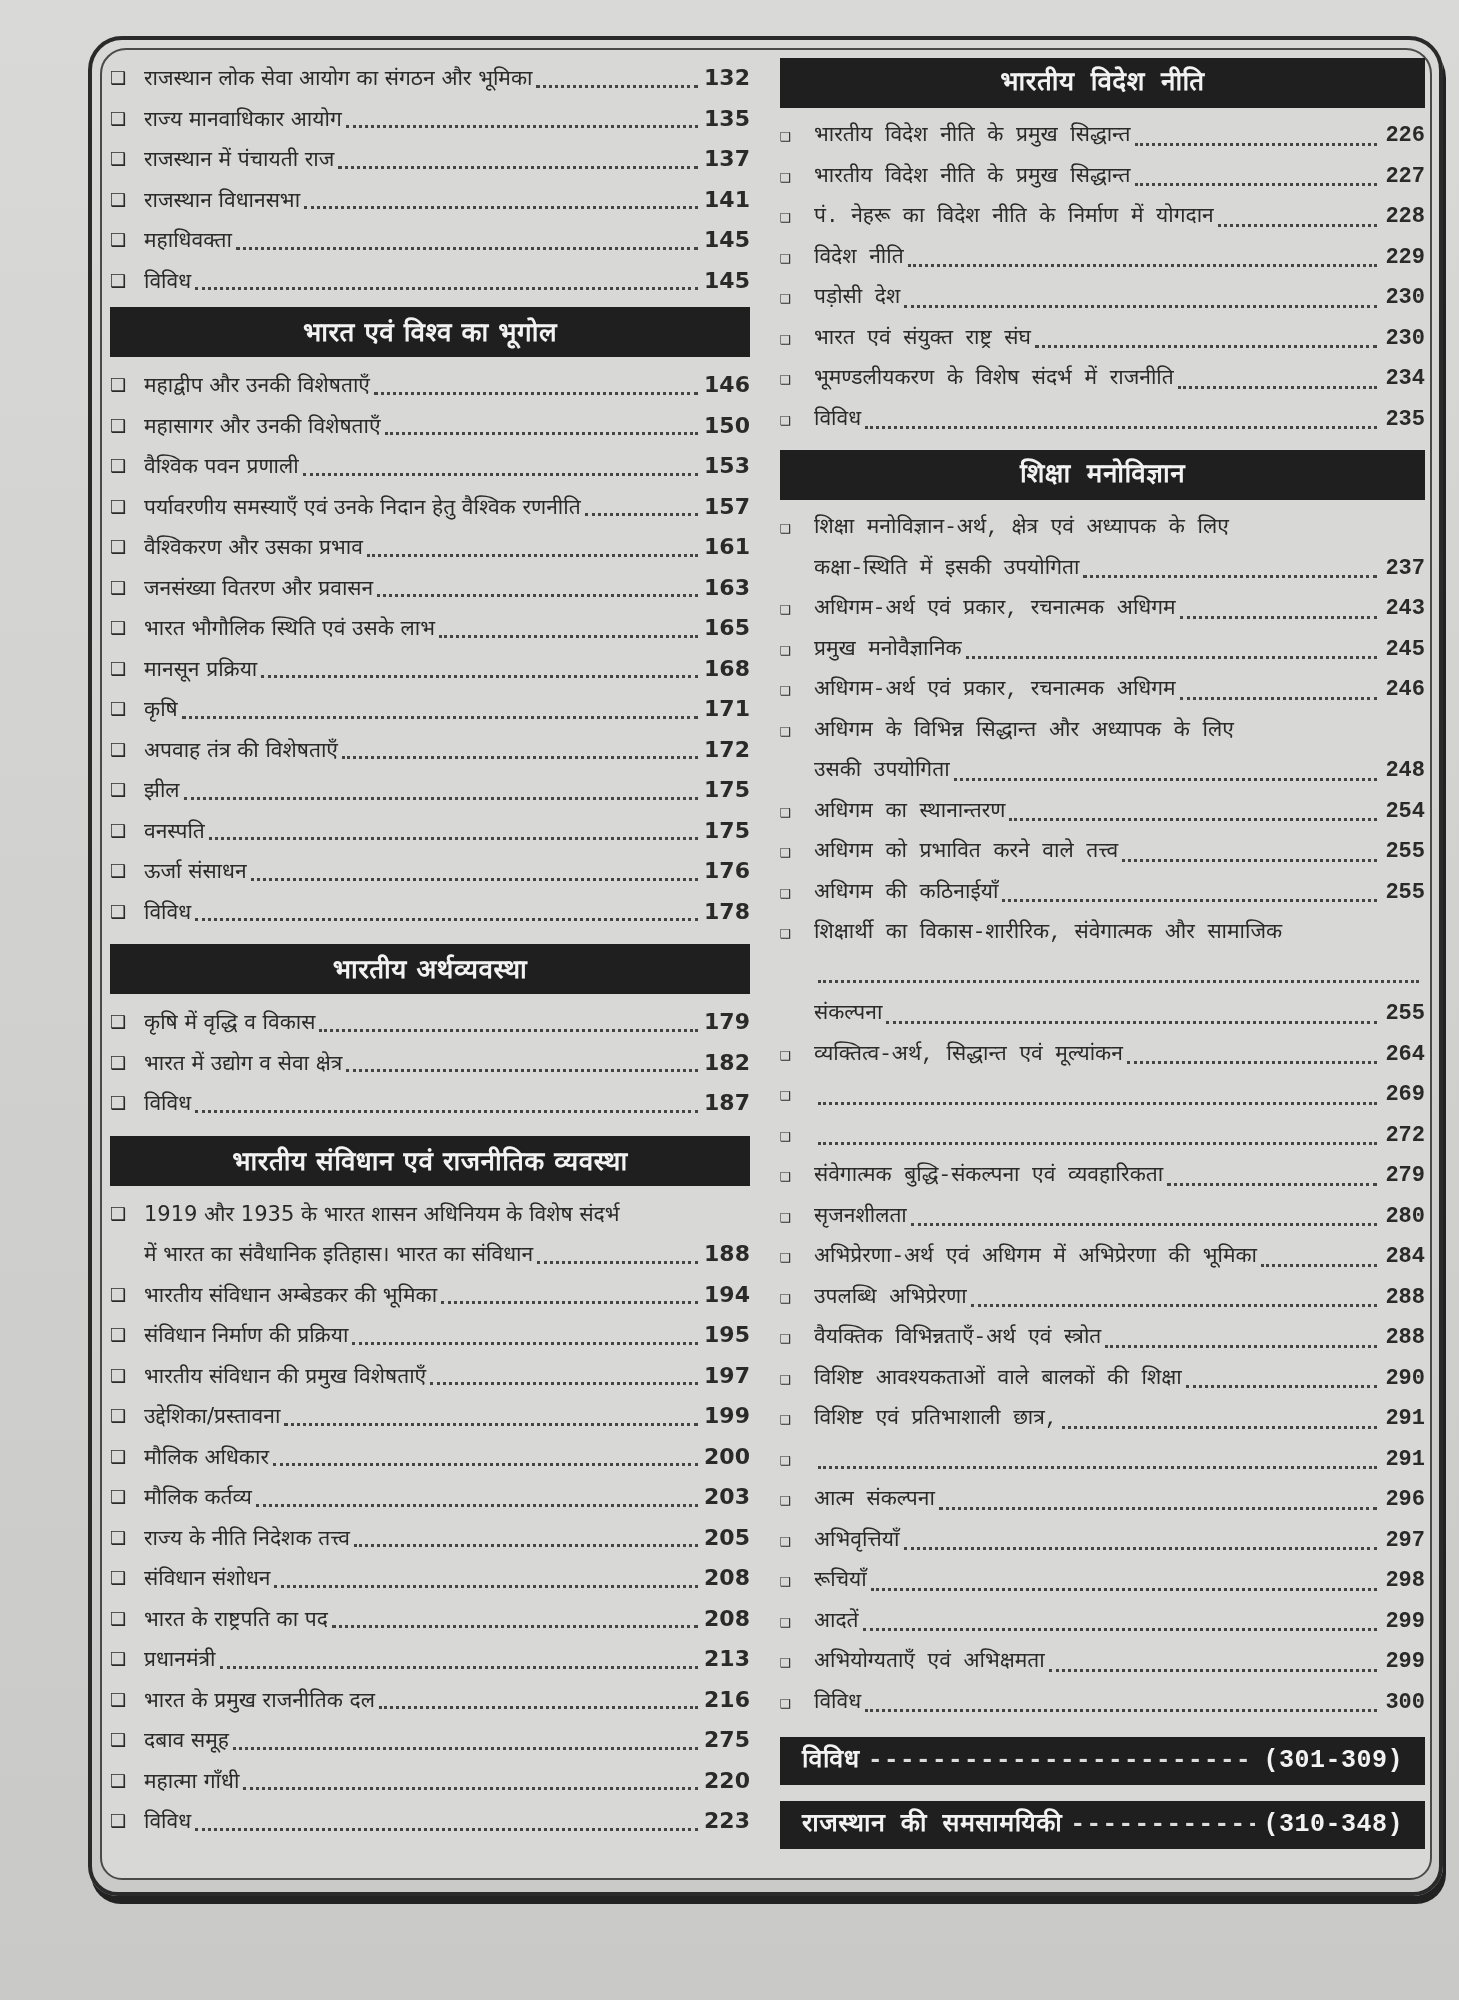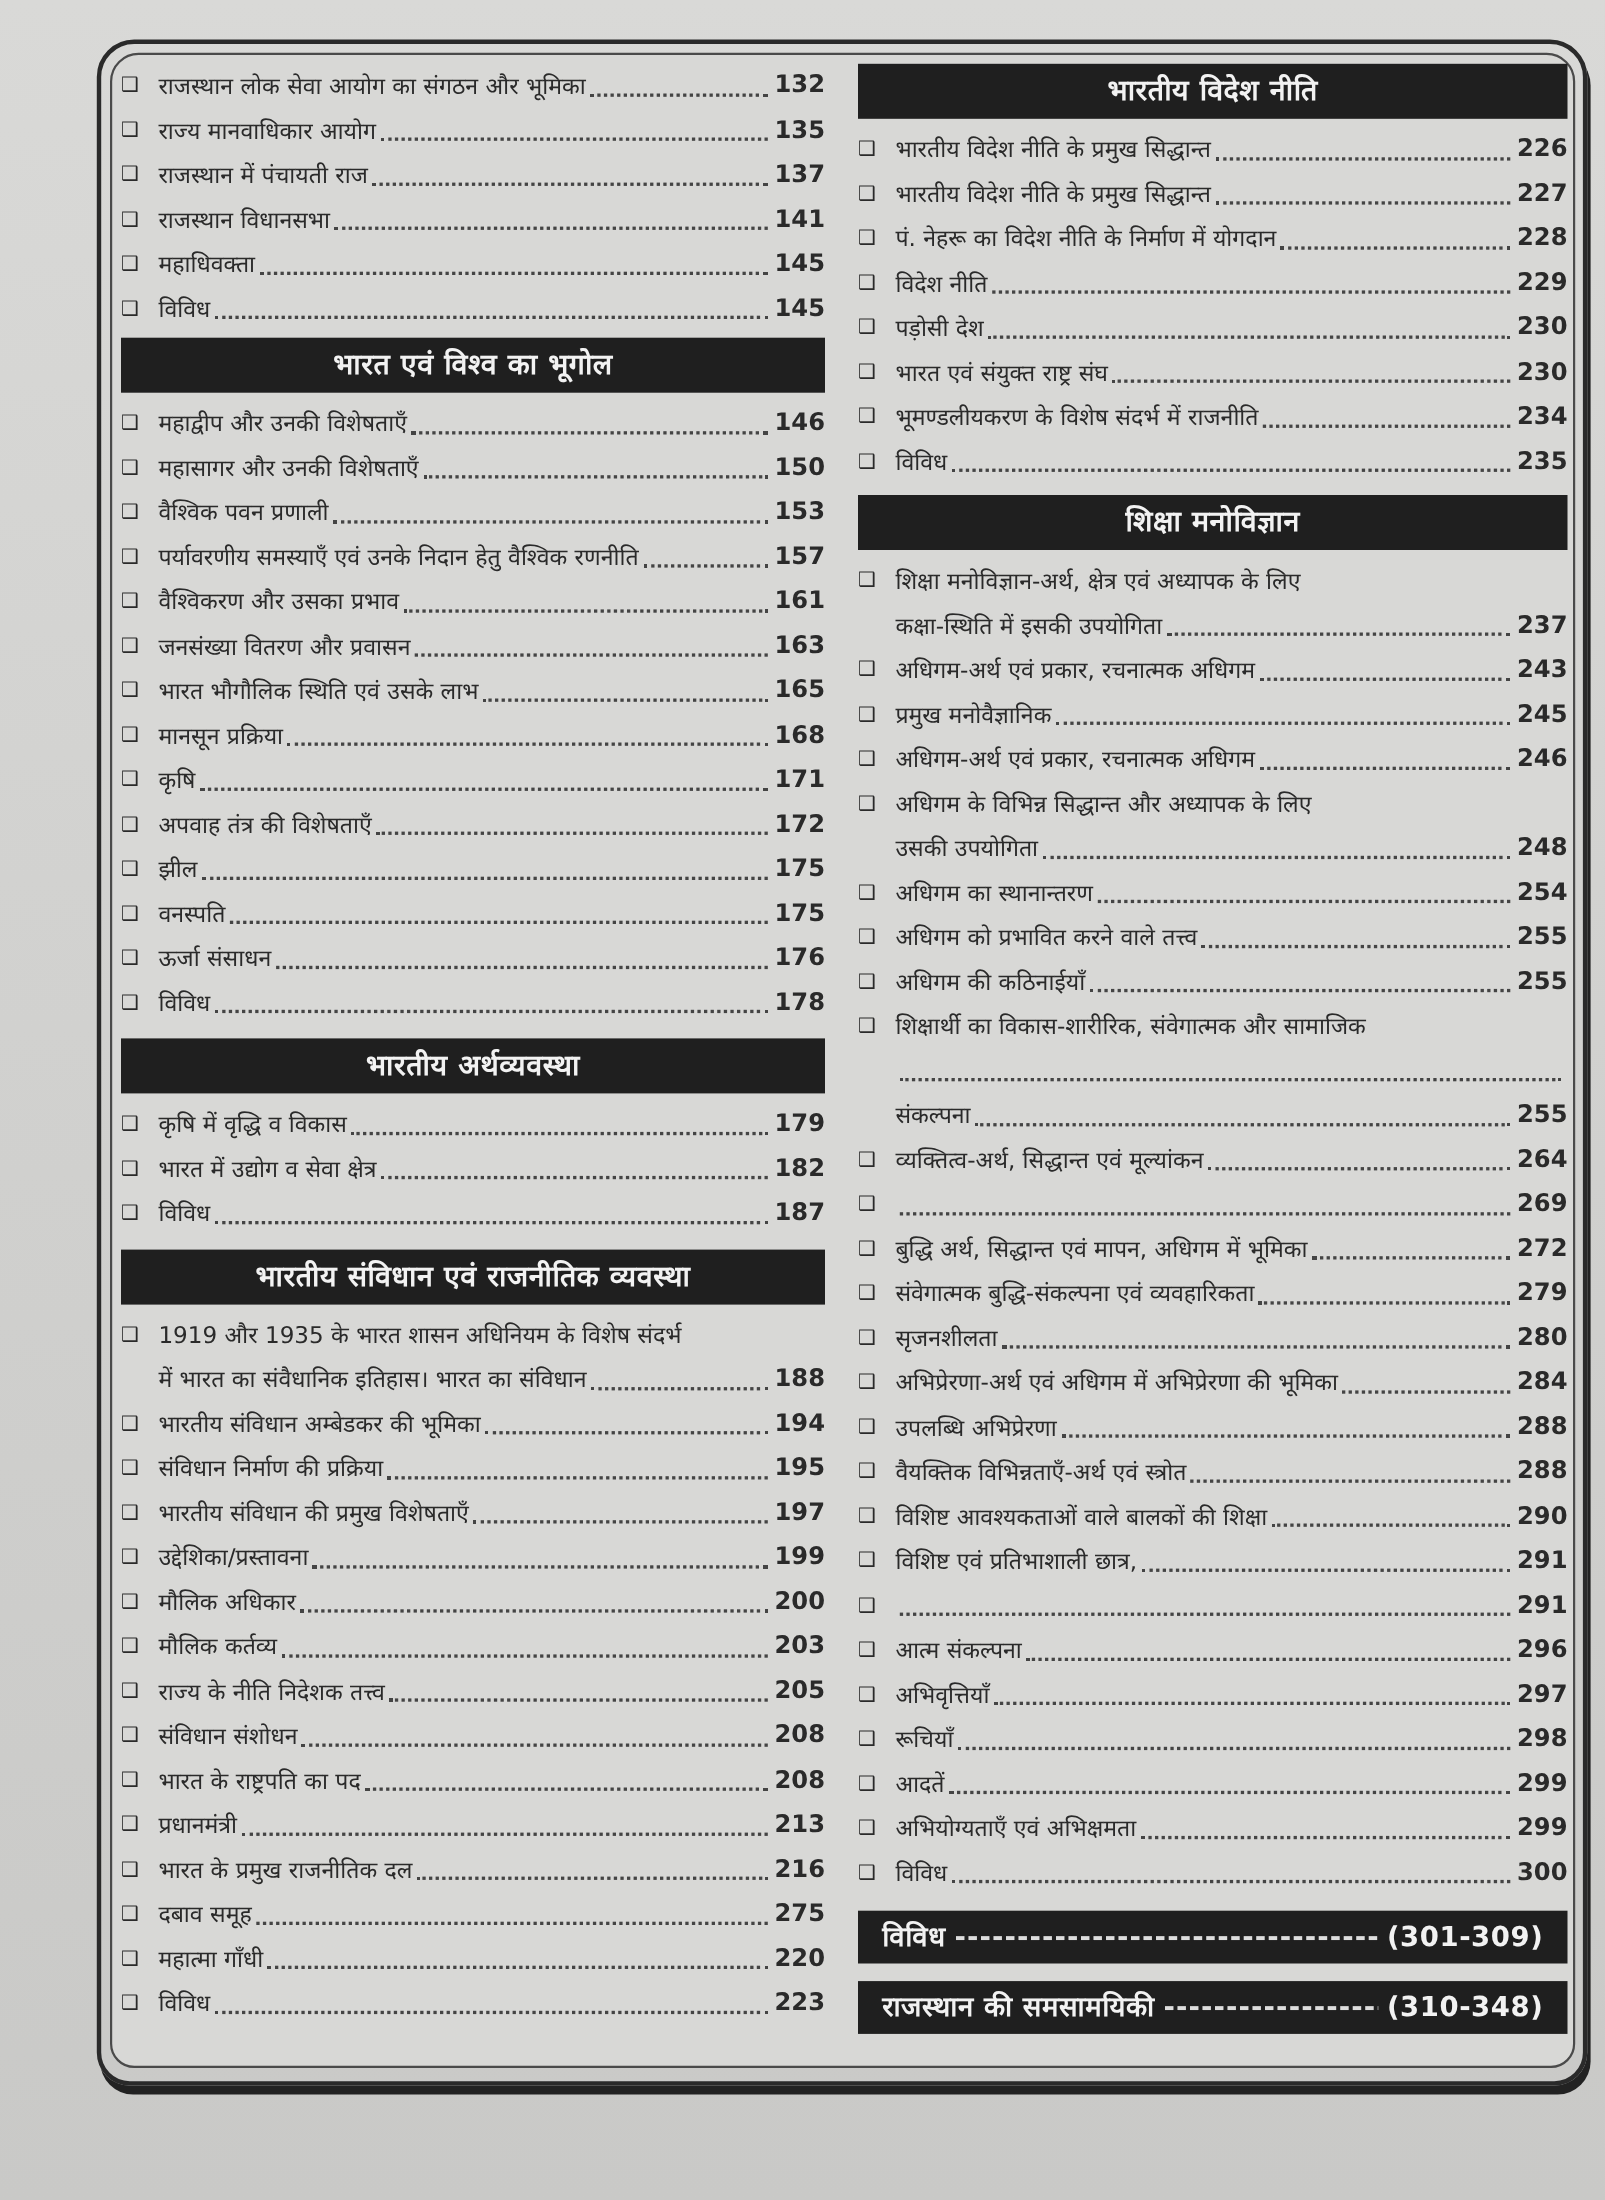--- a/index.html
+++ b/index.html
@@ -21,21 +21,21 @@
     box-shadow:3px 8px 0 0 #222;
   }
   .frame-inner{
     position:absolute;left:100px;top:48px;width:1332px;height:1832px;
     border:2px solid #4a4a4a;border-radius:26px 26px 22px 22px;
     box-sizing:border-box;
     background:#d8d8d6;
   }
   .col{position:absolute;top:58px;}
   .col-left{left:110px;width:640px;}
-  .col-right{left:780px;width:645px;}
+  .col-right{left:780px;width:645px;font-family:Liberation Mono, monospace;}
 
   .section-header{
     background:#1f1f1f;color:#f2f2f2;
     font-weight:bold;font-size:26px;
     text-align:center;height:50px;line-height:50px;
     margin:6px 0 8px 0;
     letter-spacing:0.5px;
   }
   .section-header.wide{
     text-align:left;padding:0 22px;display:flex;justify-content:space-between;
@@ -462,21 +462,20 @@
         <span class="leader"></span>
         <span class="page">264</span>
       </div>
       <div class="entry">
         <span class="box">❑</span>
         <span class="leader"></span>
         <span class="page">269</span>
       </div>
       <div class="entry">
         <span class="box">❑</span>
-        <span class="title">बुद्धि अर्थ, सिद्धान्त एवं मापन, अधिगम में भूमिका</span>
         <span class="leader"></span>
         <span class="page">272</span>
       </div>
       <div class="entry">
         <span class="box">❑</span>
         <span class="title">संवेगात्मक बुद्धि-संकल्पना एवं व्यवहारिकता</span>
         <span class="leader"></span>
         <span class="page">279</span>
       </div>
       <div class="entry">

